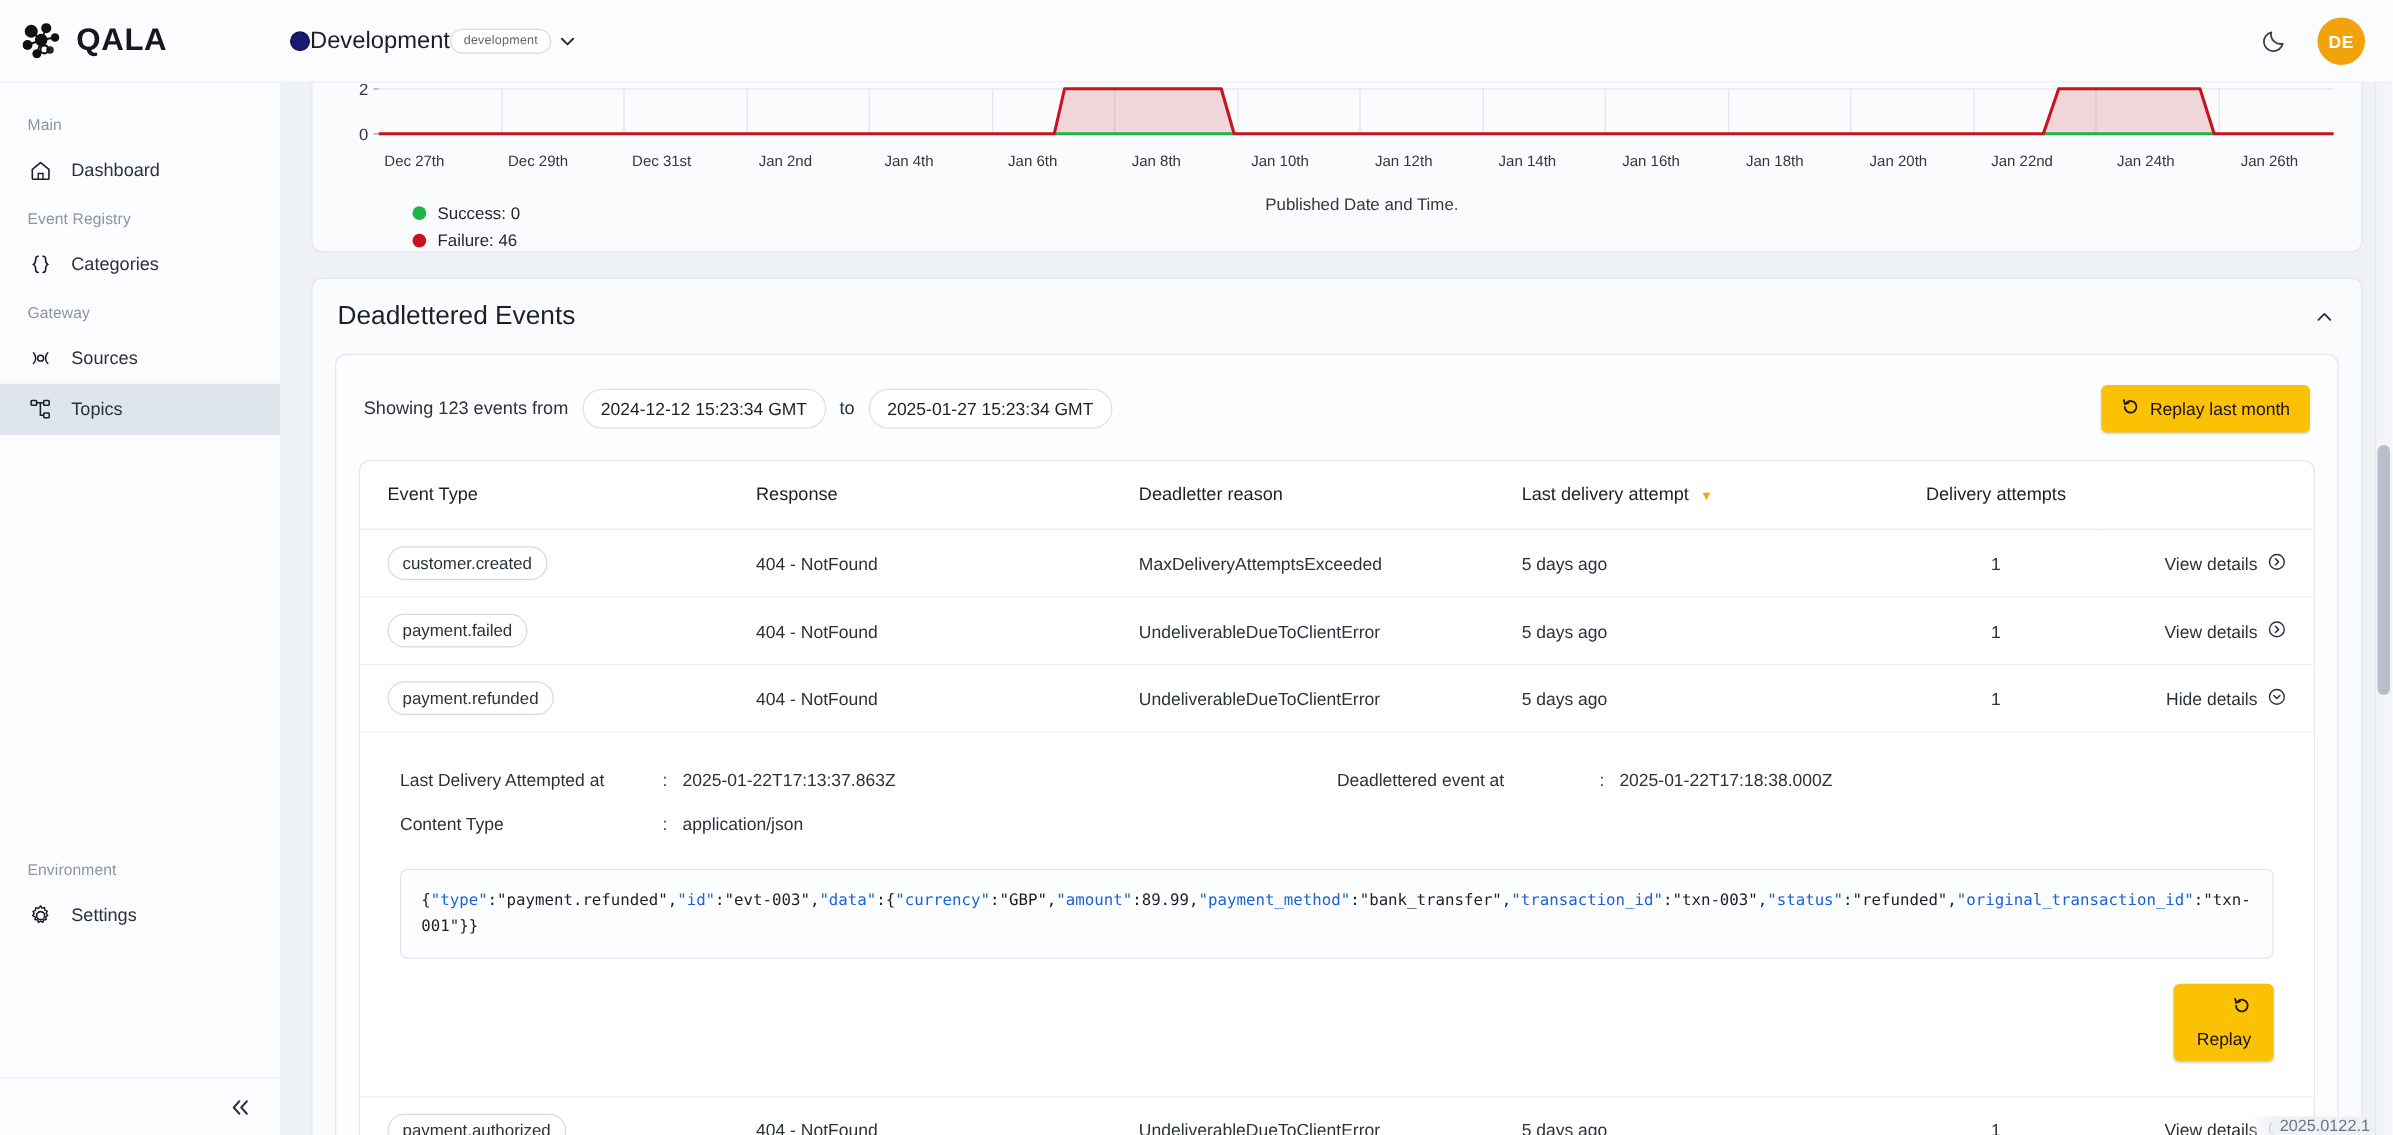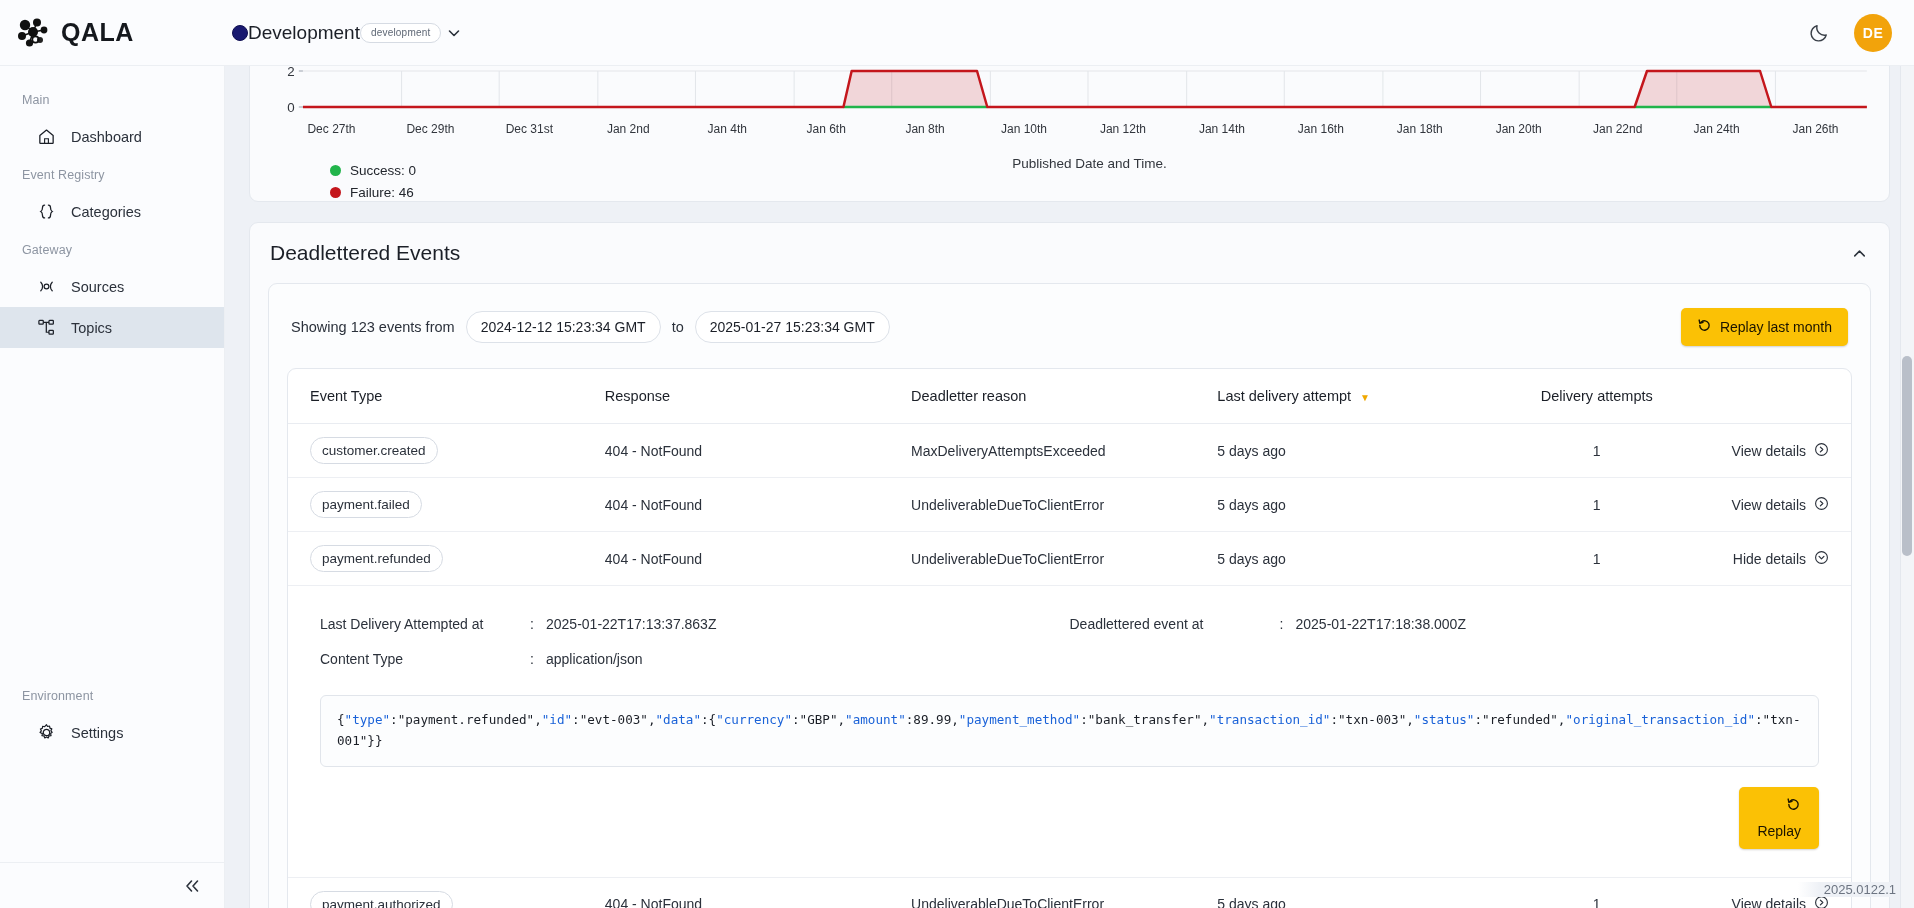--- a/index.html
+++ b/index.html
@@ -67,21 +67,21 @@
     display: flex; flex-direction: column;
     position: relative;
   }
   .side-scroll { flex: 1; padding-top: 16px; }
   .side-group-title {
     font-size: 12.5px; color: #8d95a2;
     padding: 11px 0 9px 22px; letter-spacing: .1px;
   }
   .side-item {
     display: flex; align-items: center; gap: 15px;
-    height: 41px; padding-left: 36px; cursor: pointer;
+    height: 41px; padding-left: 22px; cursor: pointer;
     color: #2b313b; font-size: 14.5px;
   }
   .side-item.active { background: #dee5ed; }
   .side-icon { width: 20px; height: 20px; display: flex; align-items: center; justify-content: center; }
   .side-bottom {
     border-top: 1px solid #eceff3;
     height: 46px; display: flex; align-items: center;
     justify-content: flex-end; padding-right: 22px;
   }
   .collapse-btn { cursor: pointer; color: #3a4049; display:flex; }
@@ -223,21 +223,21 @@
   
   .vscroll-outer {
     position: absolute; right: 0; top: 0; bottom: 0;
     width: 14px; background: #f3f5f8; border-left: 1px solid #e4e8ee;
   }
   .vscroll-thumb {
     position: absolute; right: 2px; width: 10px;
     background: #b9bfc9; border-radius: 5px;
   }
   .corner-ver {
-    position: absolute; right: 18px; bottom: 11px;
+    position: absolute; right: 18px; bottom: 0;
     font-size: 13px; color: #6d7582;
     background: linear-gradient(90deg, rgba(238,241,246,0) 0%, #eef1f6 22%);
     padding-left: 26px;
   }
 </style>
 </head>
 <body>
 
 <div class="topbar">
   <div class="brand">

